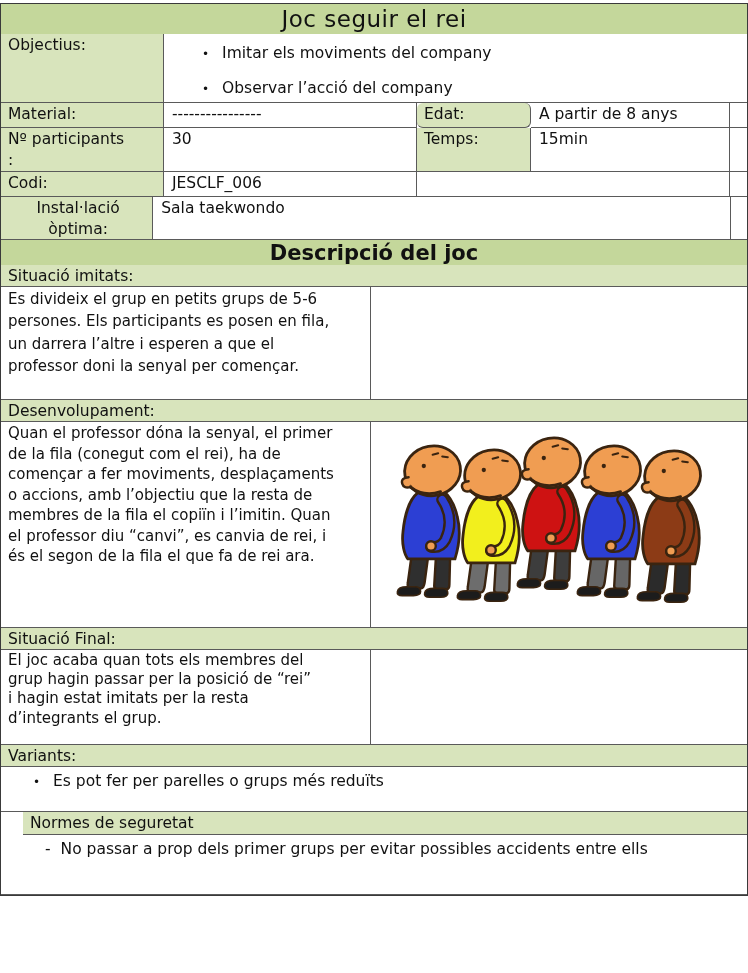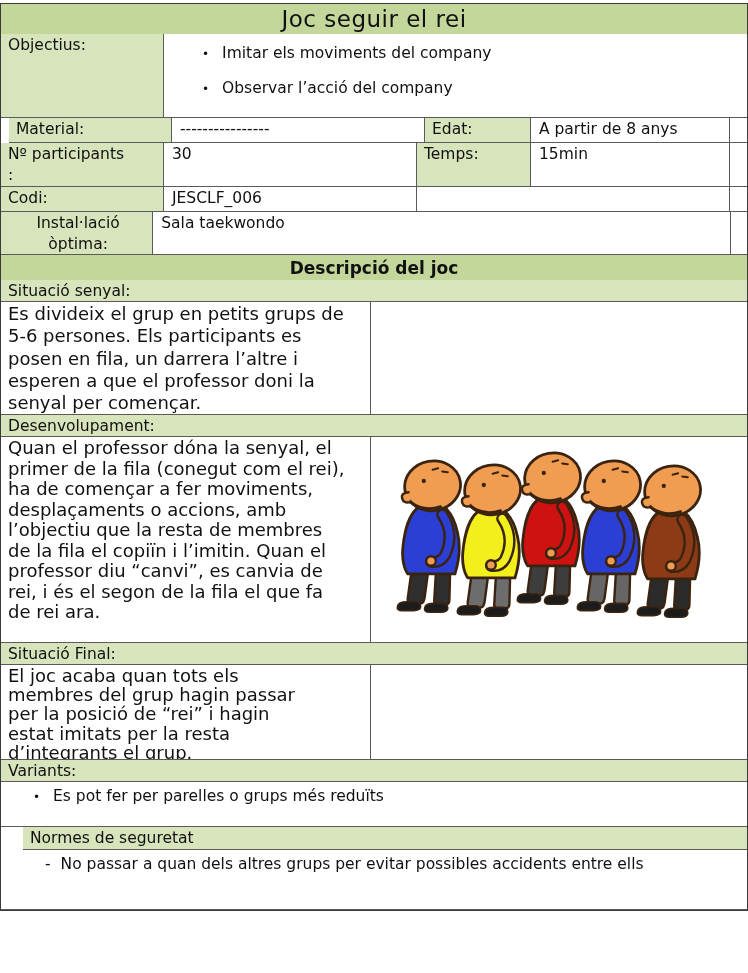--- a/index.html
+++ b/index.html
@@ -9,24 +9,24 @@
   .c{box-sizing:border-box;border-right:1px solid #5a5a5a;border-bottom:1px solid #5a5a5a;overflow:hidden;}
   .c:last-child{border-right:none;}
   .green{background:#c4d79b;}
   .lgreen{background:#d8e4bc;}
   .white{background:#fff;}
   .lbl{padding:1px 4px 0 7px;font-size:15.5px;line-height:21px;}
   .val{padding:1px 6px 0 8px;font-size:15.5px;line-height:21px;}
   .title-row{height:30px;align-items:center;justify-content:center;}
   .title-text{font-size:23px;letter-spacing:0.5px;}
   .sec-head{height:25px;justify-content:center;align-items:center;}
-  .sec-head span{font-weight:bold;font-size:17px;}
+  .sec-head span{font-weight:bold;font-size:21px;}
   .sec-lbl-row{height:22px;}
   .sec-lbl-row .c{width:100%;}
-  .para{font-size:18px;padding:1px 27px 0 7px;}
+  .para{font-size:15px;padding:1px 27px 0 7px;}
   .bullet-line{display:flex;align-items:baseline;}
   .bullet-glyph{font-size:12px;margin-right:13px;}
   .dash-glyph{font-size:15.5px;margin-right:10px;}
   .obj-list{padding:9px 0 0 38px;}
   .obj-list .bullet-line{margin-bottom:13px;font-size:15.5px;line-height:21px;}
   .figures-wrap{padding:12px 0 0 20px;display:flex;align-items:flex-start;}
   .person{width:88px;height:160px;flex:0 0 auto;}
   .person + .person{margin-left:-28px;}
   .hidden-defs{position:absolute;width:0;height:0;overflow:hidden;}
 </style>
@@ -52,21 +52,21 @@
     </symbol>
   </defs>
 </svg>
 
 <div class="tbl">
 
   <div class="r title-row green">
     <span class="title-text">Joc seguir el rei</span>
   </div>
 
-  <div class="r" style="height:84px;">
+  <div class="r" style="height:69px;">
     <div class="c lgreen lbl" style="width:163px;">
       <span>Objectius:</span>
     </div>
     <div class="c white" style="width:583px;">
       <div class="obj-list">
         <div class="bullet-line">
           <span class="bullet-glyph">•</span>
           <span>Imitar els moviments del company</span>
         </div>
         <div class="bullet-line">
@@ -77,21 +77,21 @@
     </div>
   </div>
 
   <div class="r" style="height:25px;justify-content:flex-end;">
     <div class="c lgreen lbl" style="width:163px;">
       <span>Material:</span>
     </div>
     <div class="c white val" style="width:253px;">
       <span>----------------</span>
     </div>
-    <div class="c lgreen lbl" style="width:106px;">
+    <div class="c lgreen lbl" style="width:114px;border-radius:6px;">
       <span>Edat:</span>
     </div>
     <div class="c white val" style="width:199px;">
       <span>A partir de 8 anys</span>
     </div>
     <div class="c white" style="width:17px;"></div>
   </div>
 
   <div class="r" style="height:44px;">
     <div class="c lgreen lbl" style="width:163px;">
@@ -130,21 +130,21 @@
     </div>
     <div class="c white" style="width:17px;"></div>
   </div>
 
   <div class="r sec-head green">
     <span>Descripció del joc</span>
   </div>
 
   <div class="r sec-lbl-row">
     <div class="c lgreen lbl">
-      <span>Situació senyal:</span>
+      <span>Situació imitats:</span>
     </div>
   </div>
 
   <div class="r" style="height:113px;">
     <div class="c white para" style="width:370px;line-height:22.3px;padding-right:23px;">Es divideix el grup en petits grups de 5-6 persones. Els participants es posen en fila, un darrera l’altre i esperen a que el professor doni la senyal per començar.</div>
     <div class="c white" style="width:376px;"></div>
   </div>
 
   <div class="r sec-lbl-row">
     <div class="c lgreen lbl">
@@ -204,18 +204,18 @@
   <div class="r" style="height:23px;">
     <div class="c lgreen lbl" style="width:100%;margin-left:22px;">
       <span>Normes de seguretat</span>
     </div>
   </div>
 
   <div class="r" style="height:60px;">
     <div class="c white" style="width:100%;padding:3px 52px 0 44px;font-size:15.5px;line-height:22px;">
       <div class="bullet-line" style="align-items:flex-start;">
         <span class="dash-glyph">-</span>
-        <span>No passar a quan dels altres grups per evitar possibles accidents entre ells</span>
+        <span>No passar a prop dels primer grups per evitar possibles accidents entre ells</span>
       </div>
     </div>
   </div>
 
 </div>
 
 </body></html>

